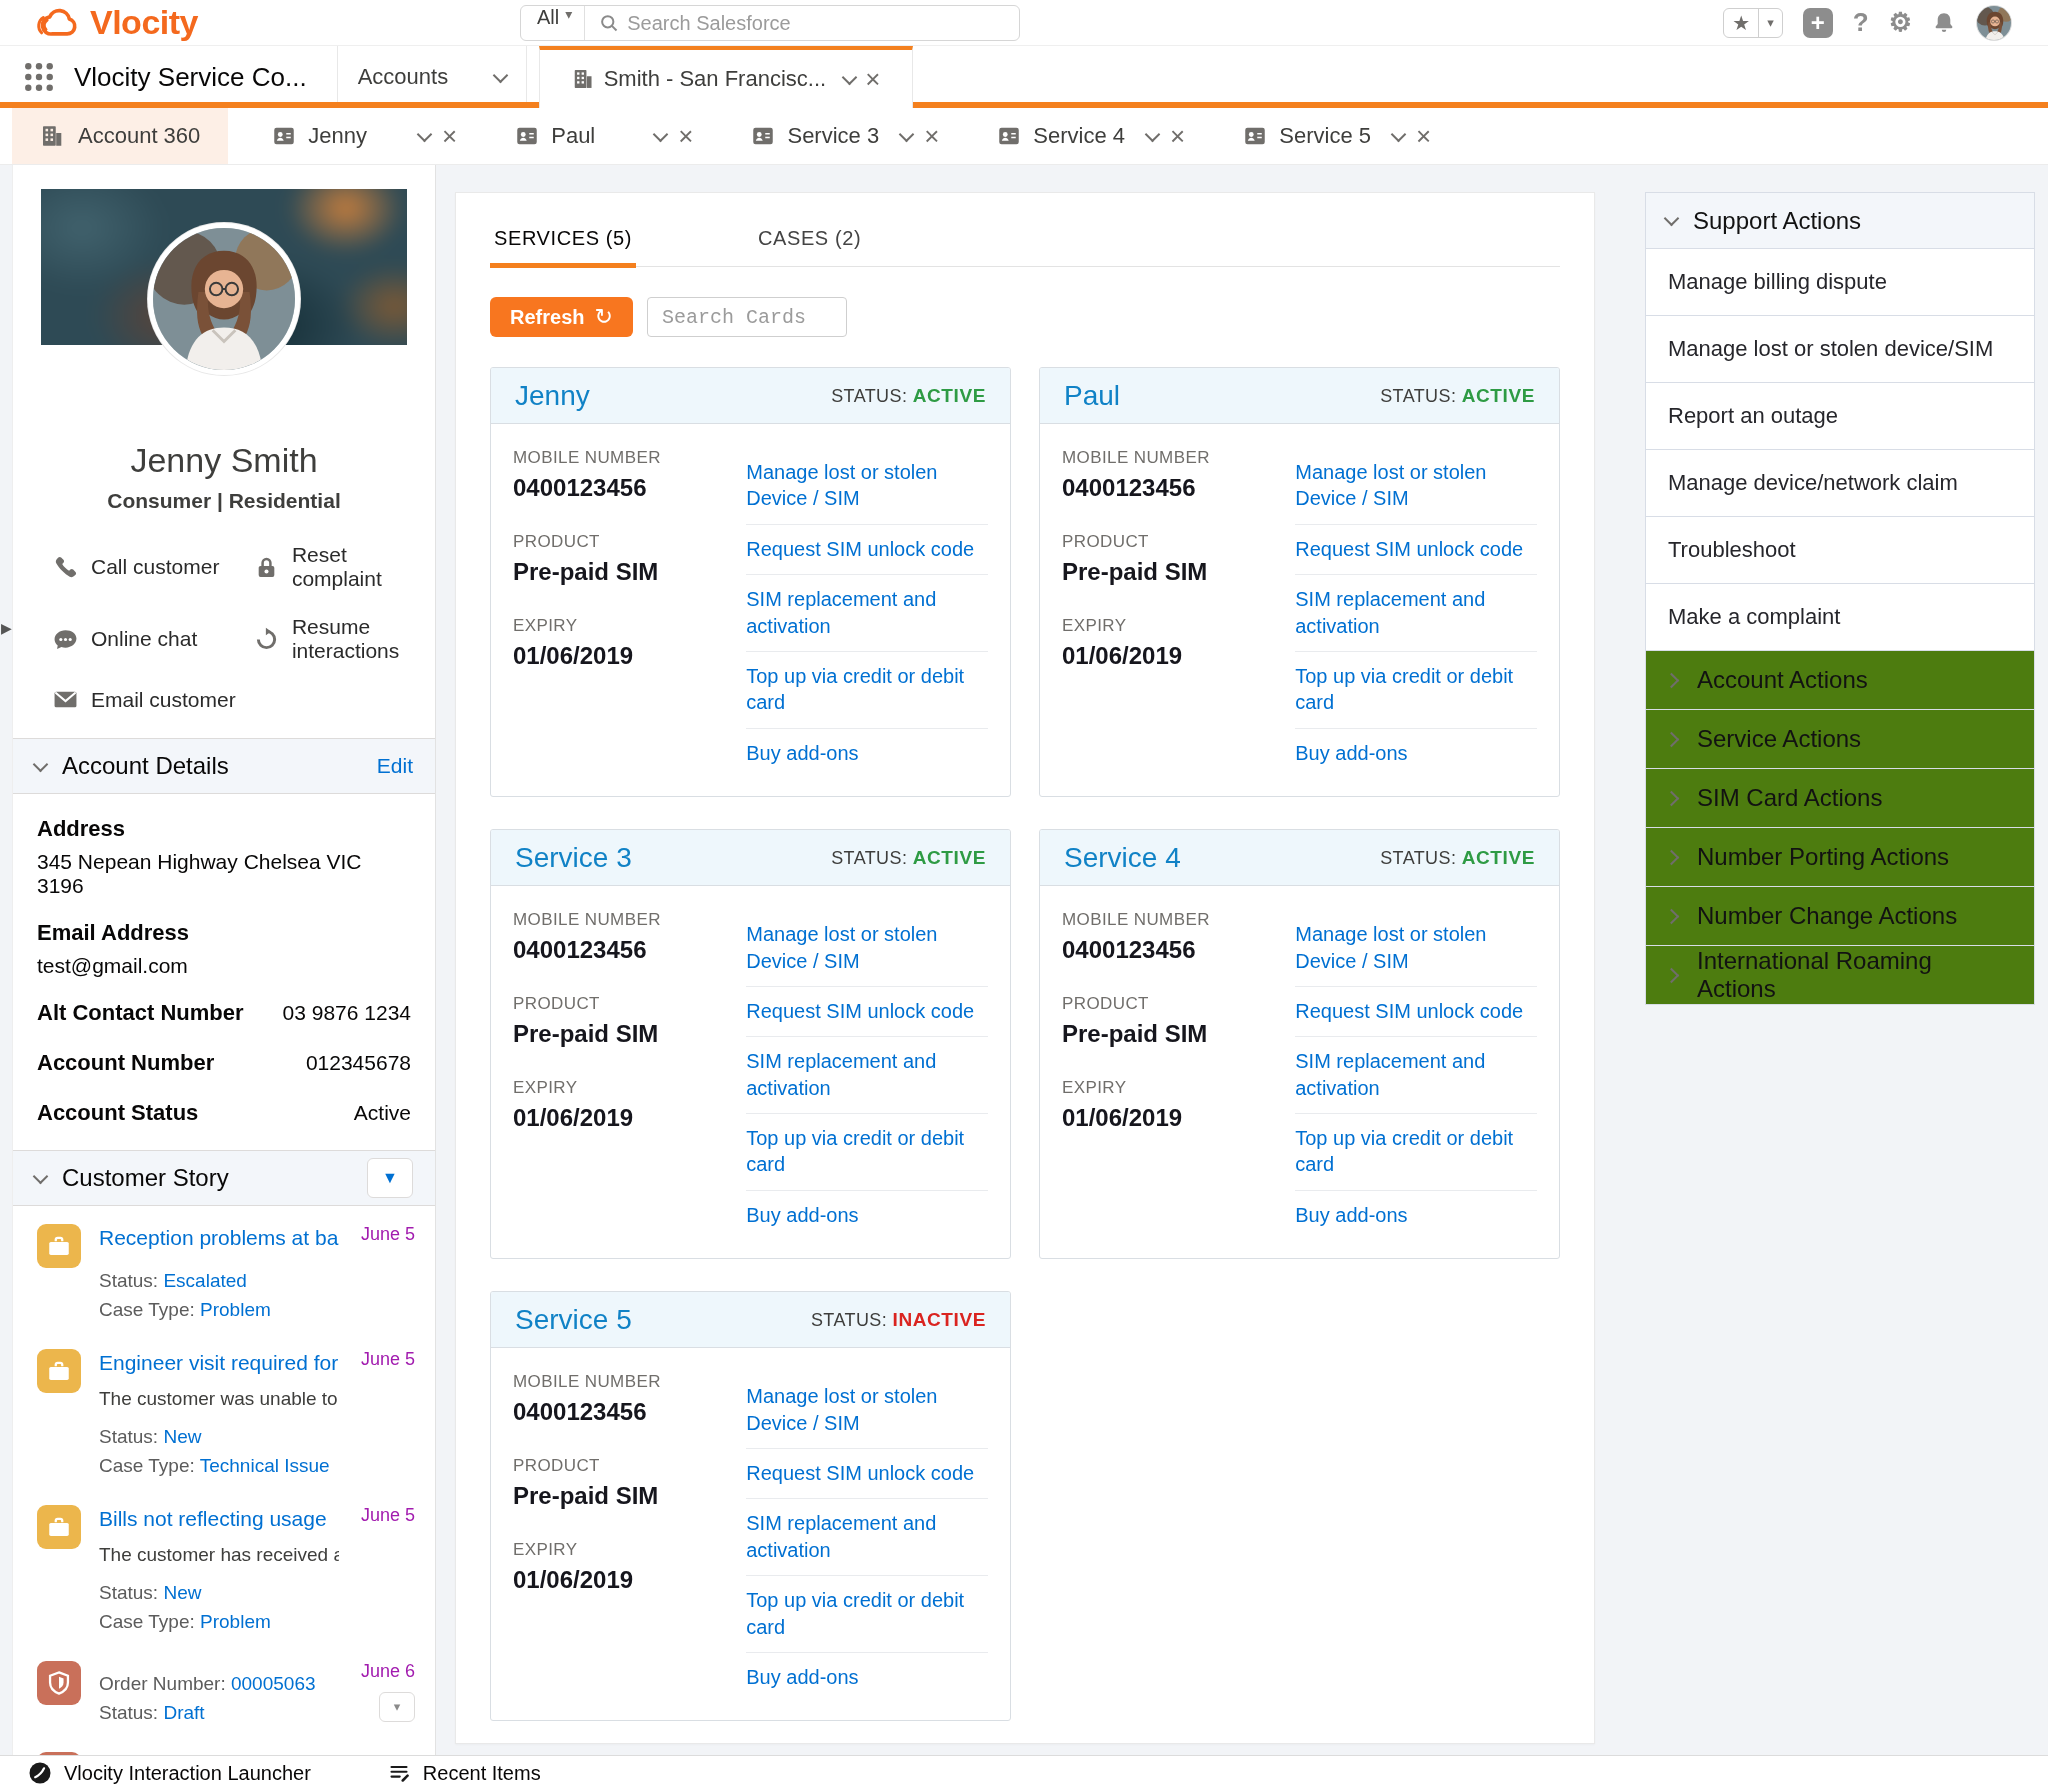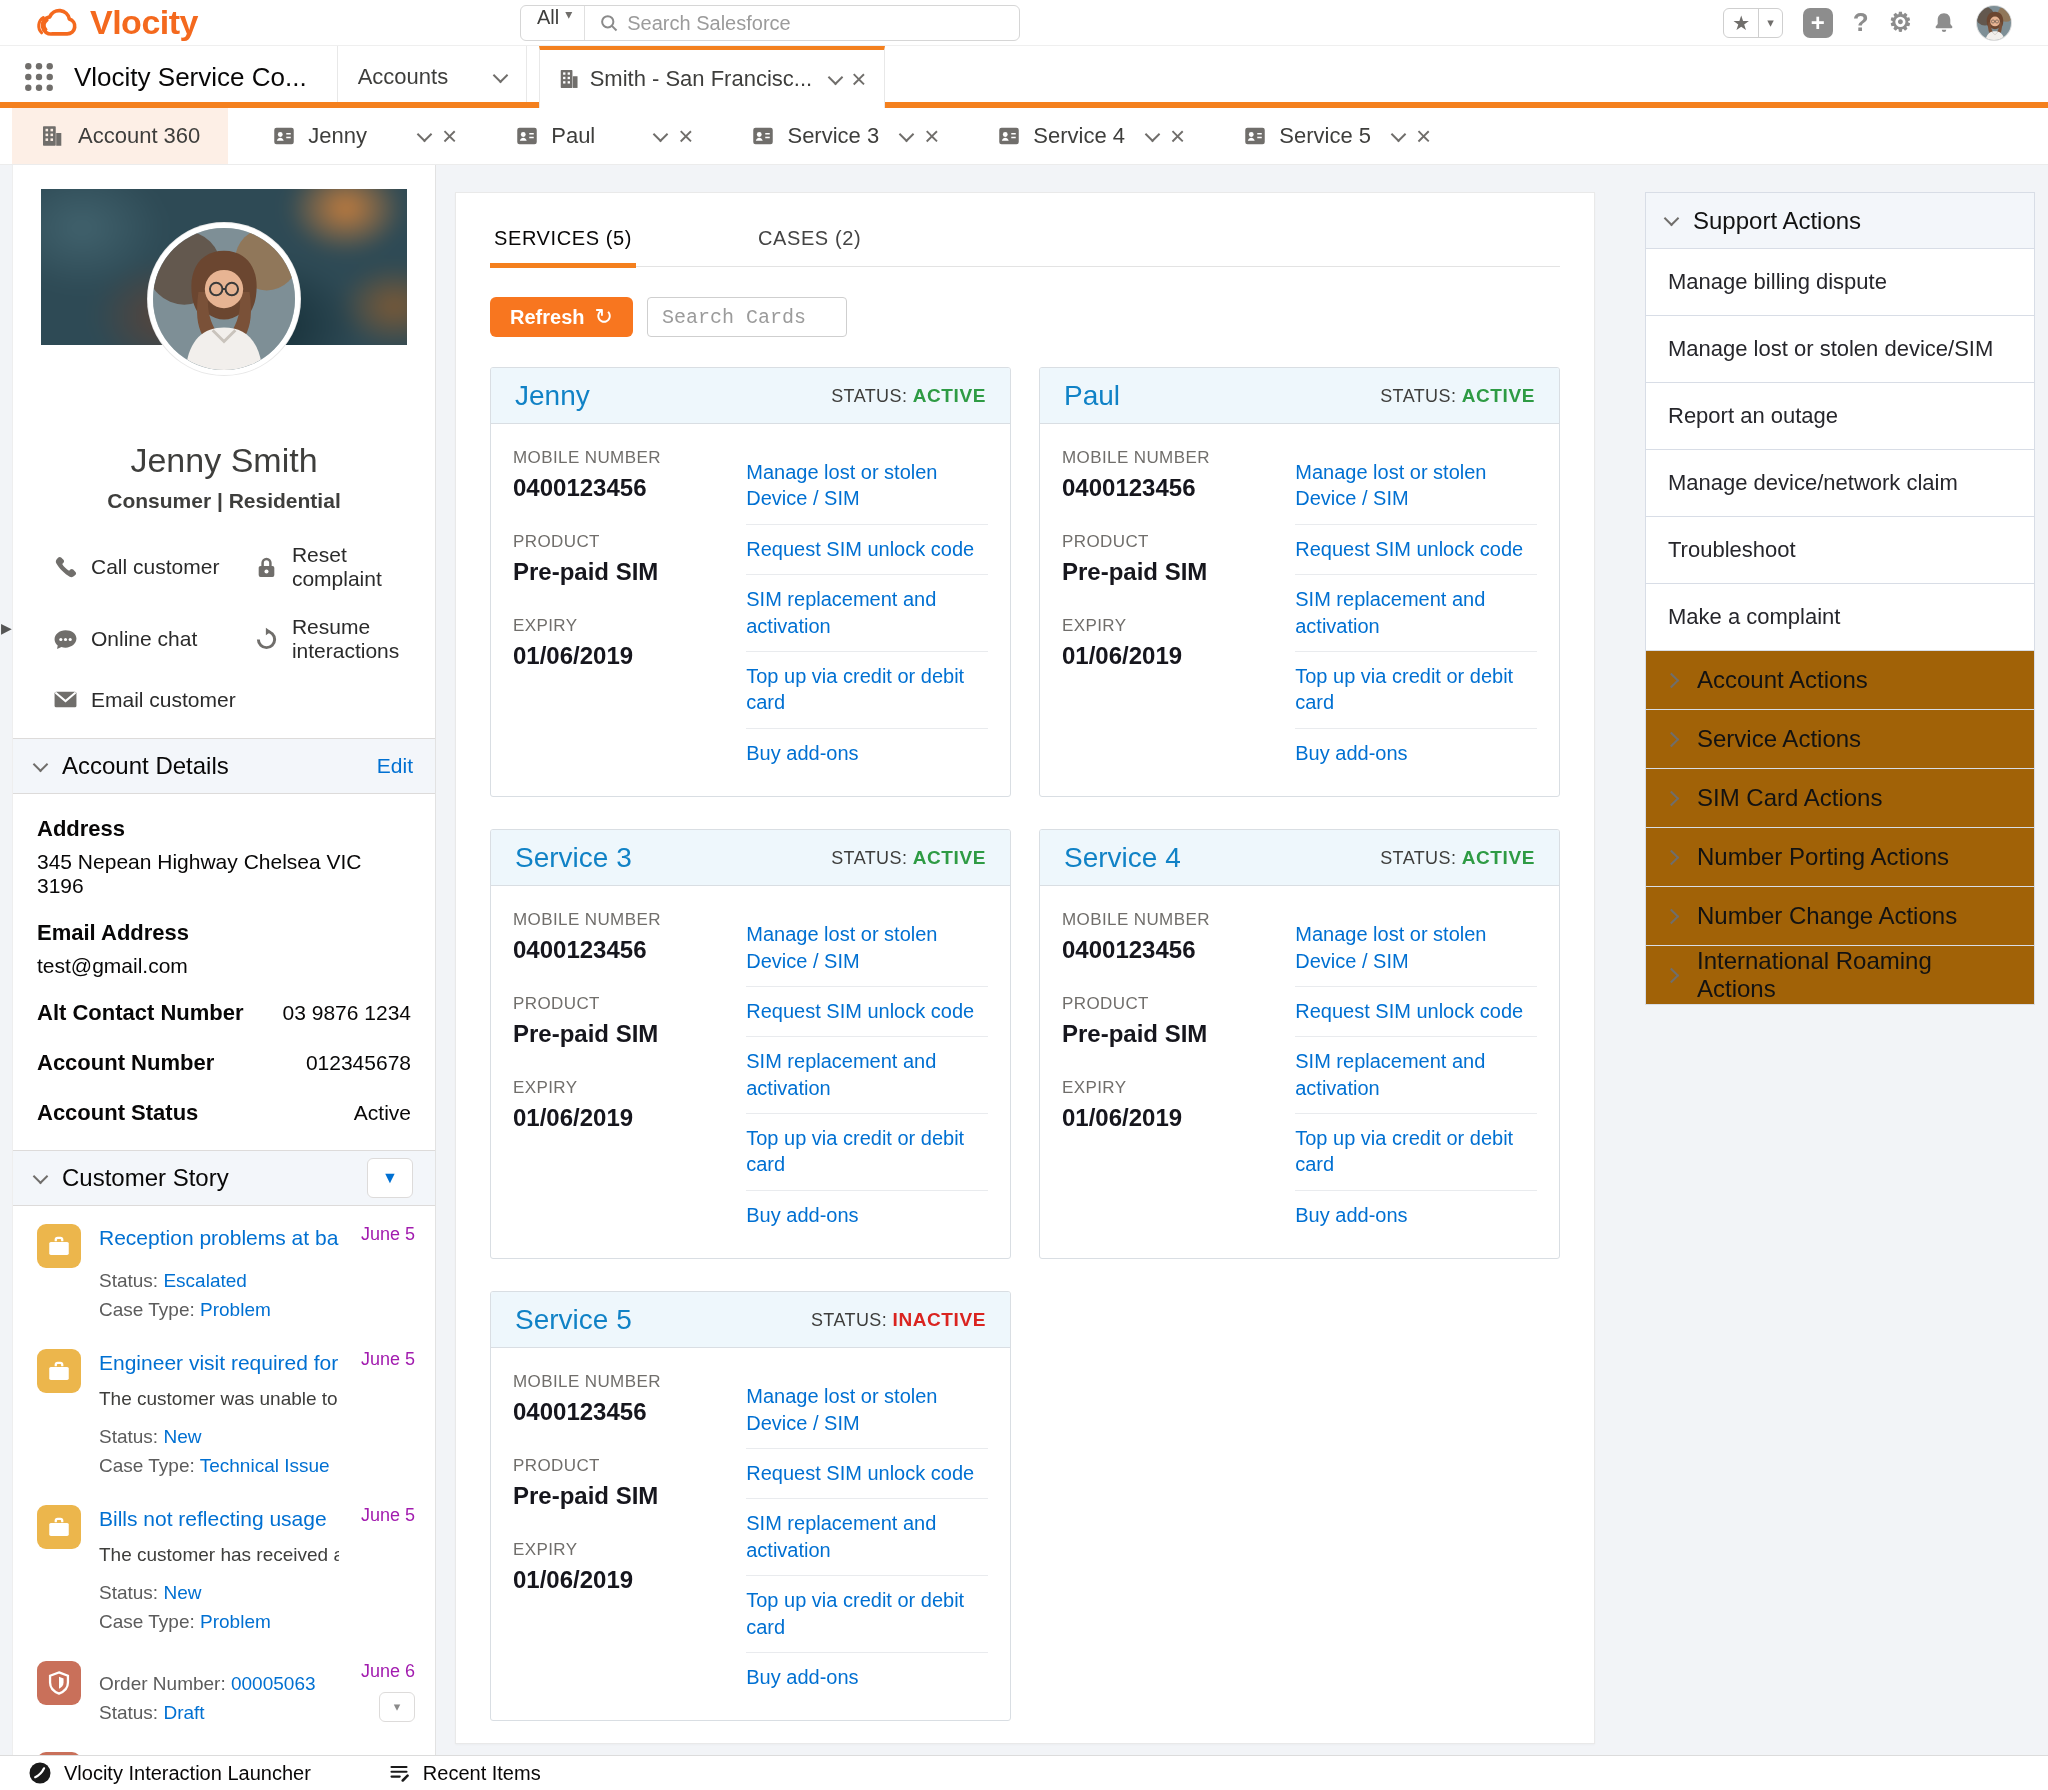--- a/index.html
+++ b/index.html
@@ -49,21 +49,21 @@
   }
   .tabbar::after { content:''; position:absolute; left:0; right:0; bottom:0; height:6px; background:#F4801E; z-index:1;}
   .waffle { display:flex; align-items:center; padding:0 20px 0 24px; cursor:pointer; color:#706e6b;}
   .app-name { display:flex; align-items:center; font-size:26px; color:#080707; padding-right:30px; }
   .wtab { display:flex; align-items:center; gap:14px; padding:0 20px; font-size:22px; color:#3e3e3c;
     border-left:1px solid #e8e8e8; border-right:1px solid #e8e8e8; min-width:190px; cursor:pointer;}
   .wtab .caret { margin-left:auto; }
   .wtab-active {
     position:relative; z-index:2; background:#fff; margin-left:12px;
     border-left:1px solid #e8e8e8; border-right:1px solid #e8e8e8; border-top:4px solid #F4801E;
-    display:flex; align-items:center; gap:10px; padding:0 18px; font-size:22px; color:#3e3e3c; cursor:pointer;
+    display:flex; align-items:center; gap:10px; padding:0 32px; font-size:22px; color:#3e3e3c; cursor:pointer;
   }
   .close-x { color:#706e6b; font-size:26px; line-height:1; cursor:pointer; }
 
   
   .subtabs {
     position:absolute; top:108px; left:0; right:0; height:57px; background:#fff;
     display:flex; align-items:stretch; z-index:10; border-bottom:1px solid #ececec;
   }
   .subtab { display:flex; align-items:center; gap:12px; padding:0 16px; font-size:22px; color:#3e3e3c; cursor:pointer;}
   .subtab-active { background:#fdefe6; padding:0 28px; gap:14px; margin-left:12px; }
@@ -180,21 +180,21 @@
     padding:11px 0 12px; cursor:pointer; }
   .svc-links a + a { border-top:1px solid #e9ebee; }
 
   
   .right-panel { position:absolute; left:1645px; width:390px; top:27px; }
   .sa-head { background:#f3f6fa; border:1px solid #d8dde6; height:57px; display:flex; align-items:center;
     gap:16px; padding:0 20px; cursor:pointer;}
   .sa-title { font-size:24px; color:#121212; }
   .sa-item { background:#fff; border:1px solid #d8dde6; margin-top:-1px; height:68px; display:flex;
     align-items:center; padding:0 22px; font-size:22px; color:#26262b; cursor:pointer;}
-  .sa-collapsed { background:#a16207; border:1px solid #d8dde6; margin-top:-1px; height:60px; display:flex;
+  .sa-collapsed { background:#4d7c0f; border:1px solid #d8dde6; margin-top:-1px; height:60px; display:flex;
     align-items:center; gap:16px; padding:0 20px; font-size:24px; color:#121212; cursor:pointer;}
 
   
   .footer { position:absolute; bottom:0; left:0; right:0; height:35px; background:#fff;
     border-top:1px solid #dcdcdc; display:flex; align-items:center; padding-left:28px; gap:12px; z-index:40;}
   .foot-item { display:flex; align-items:center; gap:12px; font-size:20px; color:#080707; cursor:pointer;}
   .foot-item + .foot-item { margin-left:64px; }
   .hidden-defs { position:absolute; width:0; height:0; overflow:hidden; }
 </style>
 </head>

